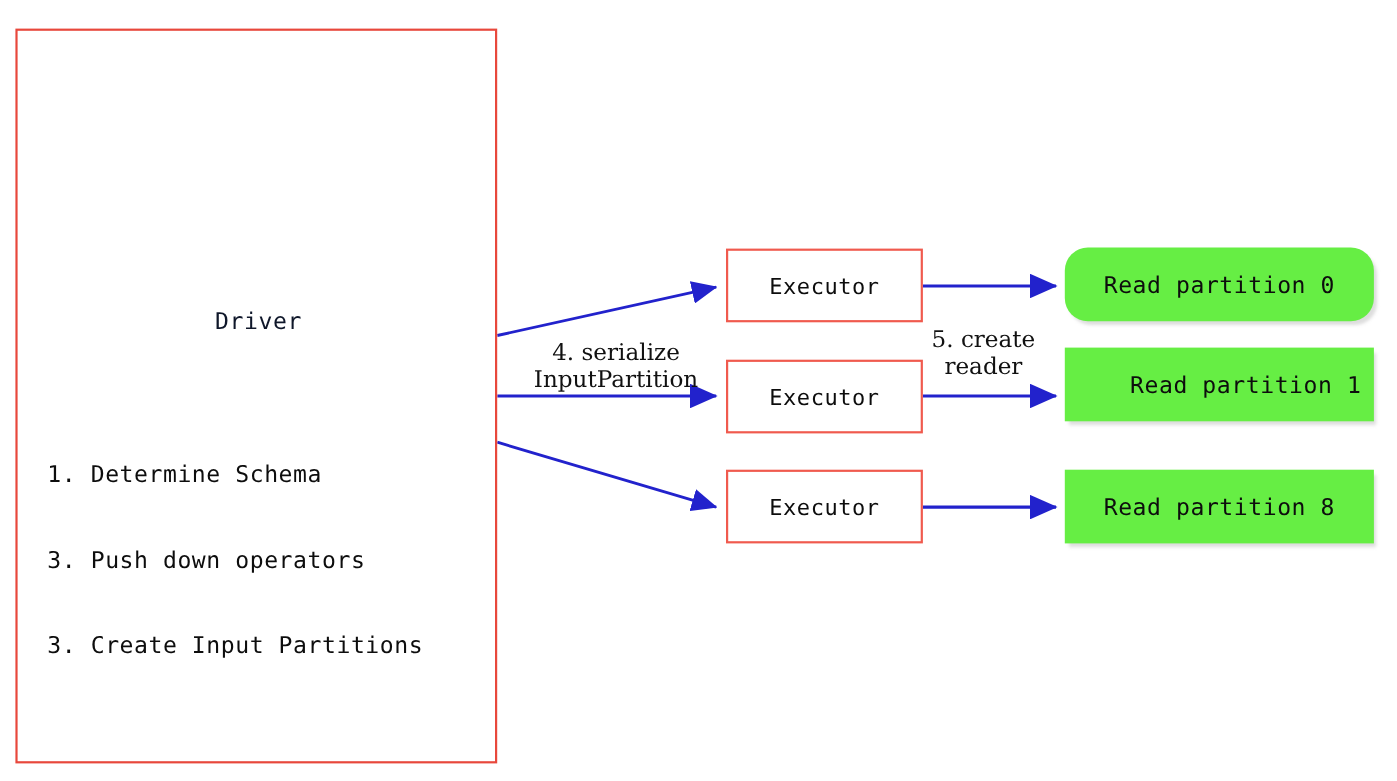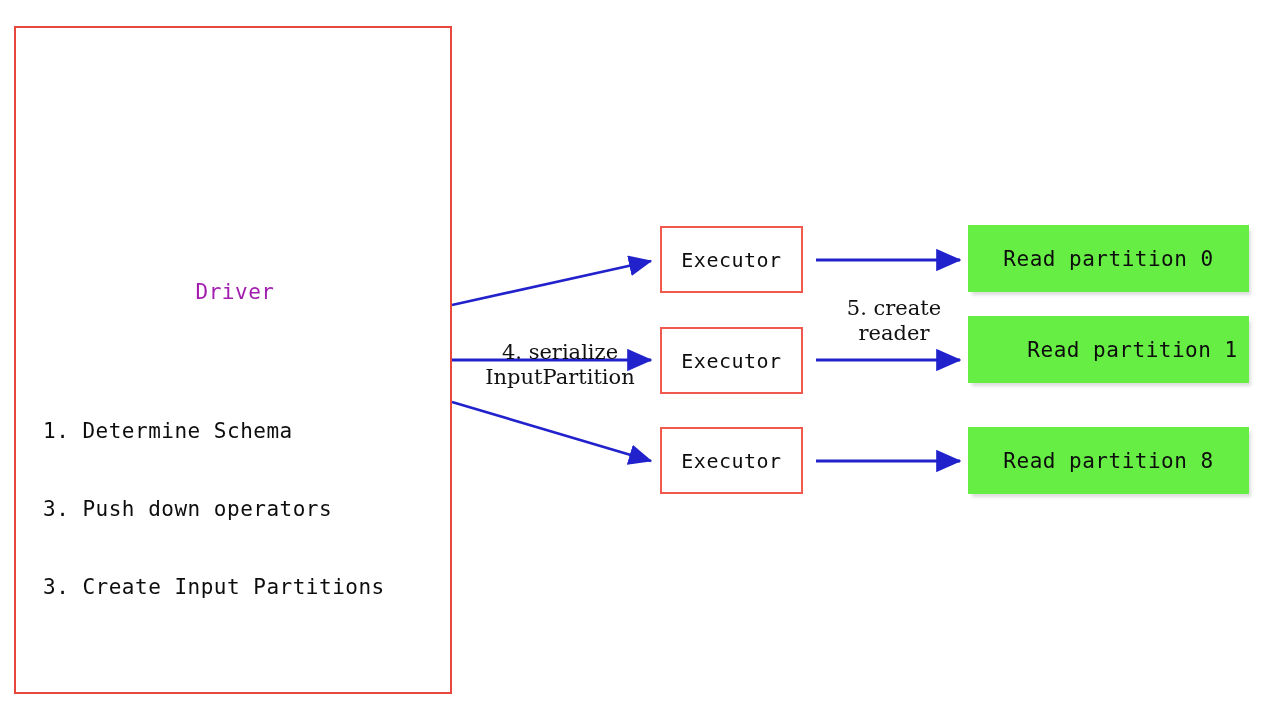--- a/index.html
+++ b/index.html
@@ -28,21 +28,21 @@
     background: #ffffff;
   }
   .driver-title {
     position: absolute;
     left: 0;
     top: 252px;
     width: 438px;
     text-align: center;
     font-family: "DejaVu Sans Mono", "Liberation Mono", monospace;
     font-size: 21px;
-    color: #a21caf;
+    color: #0f172a;
     letter-spacing: 0.5px;
     white-space: pre;
   }
   .driver-list {
     position: absolute;
     left: 16px;
     top: 338px;
     width: 420px;
     font-family: "DejaVu Sans Mono", "Liberation Mono", monospace;
     font-size: 21px;
@@ -50,21 +50,21 @@
     color: #0d0d0d;
     letter-spacing: 0.5px;
     white-space: pre;
     margin-left: 11px;
   }
   .driver-list div { white-space: pre; }
 
   
   .exec-box {
     position: absolute;
-    width: 143px;
+    width: 179px;
     height: 67px;
     box-sizing: border-box;
     border: 2px solid #f05a4e;
     background: #ffffff;
     display: flex;
     align-items: center;
     justify-content: center;
   }
   .exec-label {
     font-family: "DejaVu Sans Mono", "Liberation Mono", monospace;
@@ -90,39 +90,38 @@
     align-items: center;
     justify-content: center;
   }
   .read-label {
     font-family: "DejaVu Sans Mono", "Liberation Mono", monospace;
     font-size: 21px;
     color: #0d0d0d;
     letter-spacing: 0.5px;
     white-space: pre;
   }
-  .read-1 { top: 225px; }
+  .read-1 { top: 225px; border-radius: 21px; }
   .read-2 { top: 316px; padding-left: 48px; }
   .read-3 { top: 427px; }
 
   
   .arrow-label {
     position: absolute;
     font-family: "DejaVu Serif", "Liberation Serif", serif;
     font-size: 21px;
     line-height: 25px;
     color: #111111;
     text-align: center;
     white-space: pre-line;
   }
   .label-serialize {
     left: 462px;
     top: 308px;
     width: 196px;
-    margin-top: 32px;
   }
   .label-create-reader {
     left: 822px;
     top: 296px;
     width: 144px;
   }
 
   
   #arrows {
     position: absolute;

